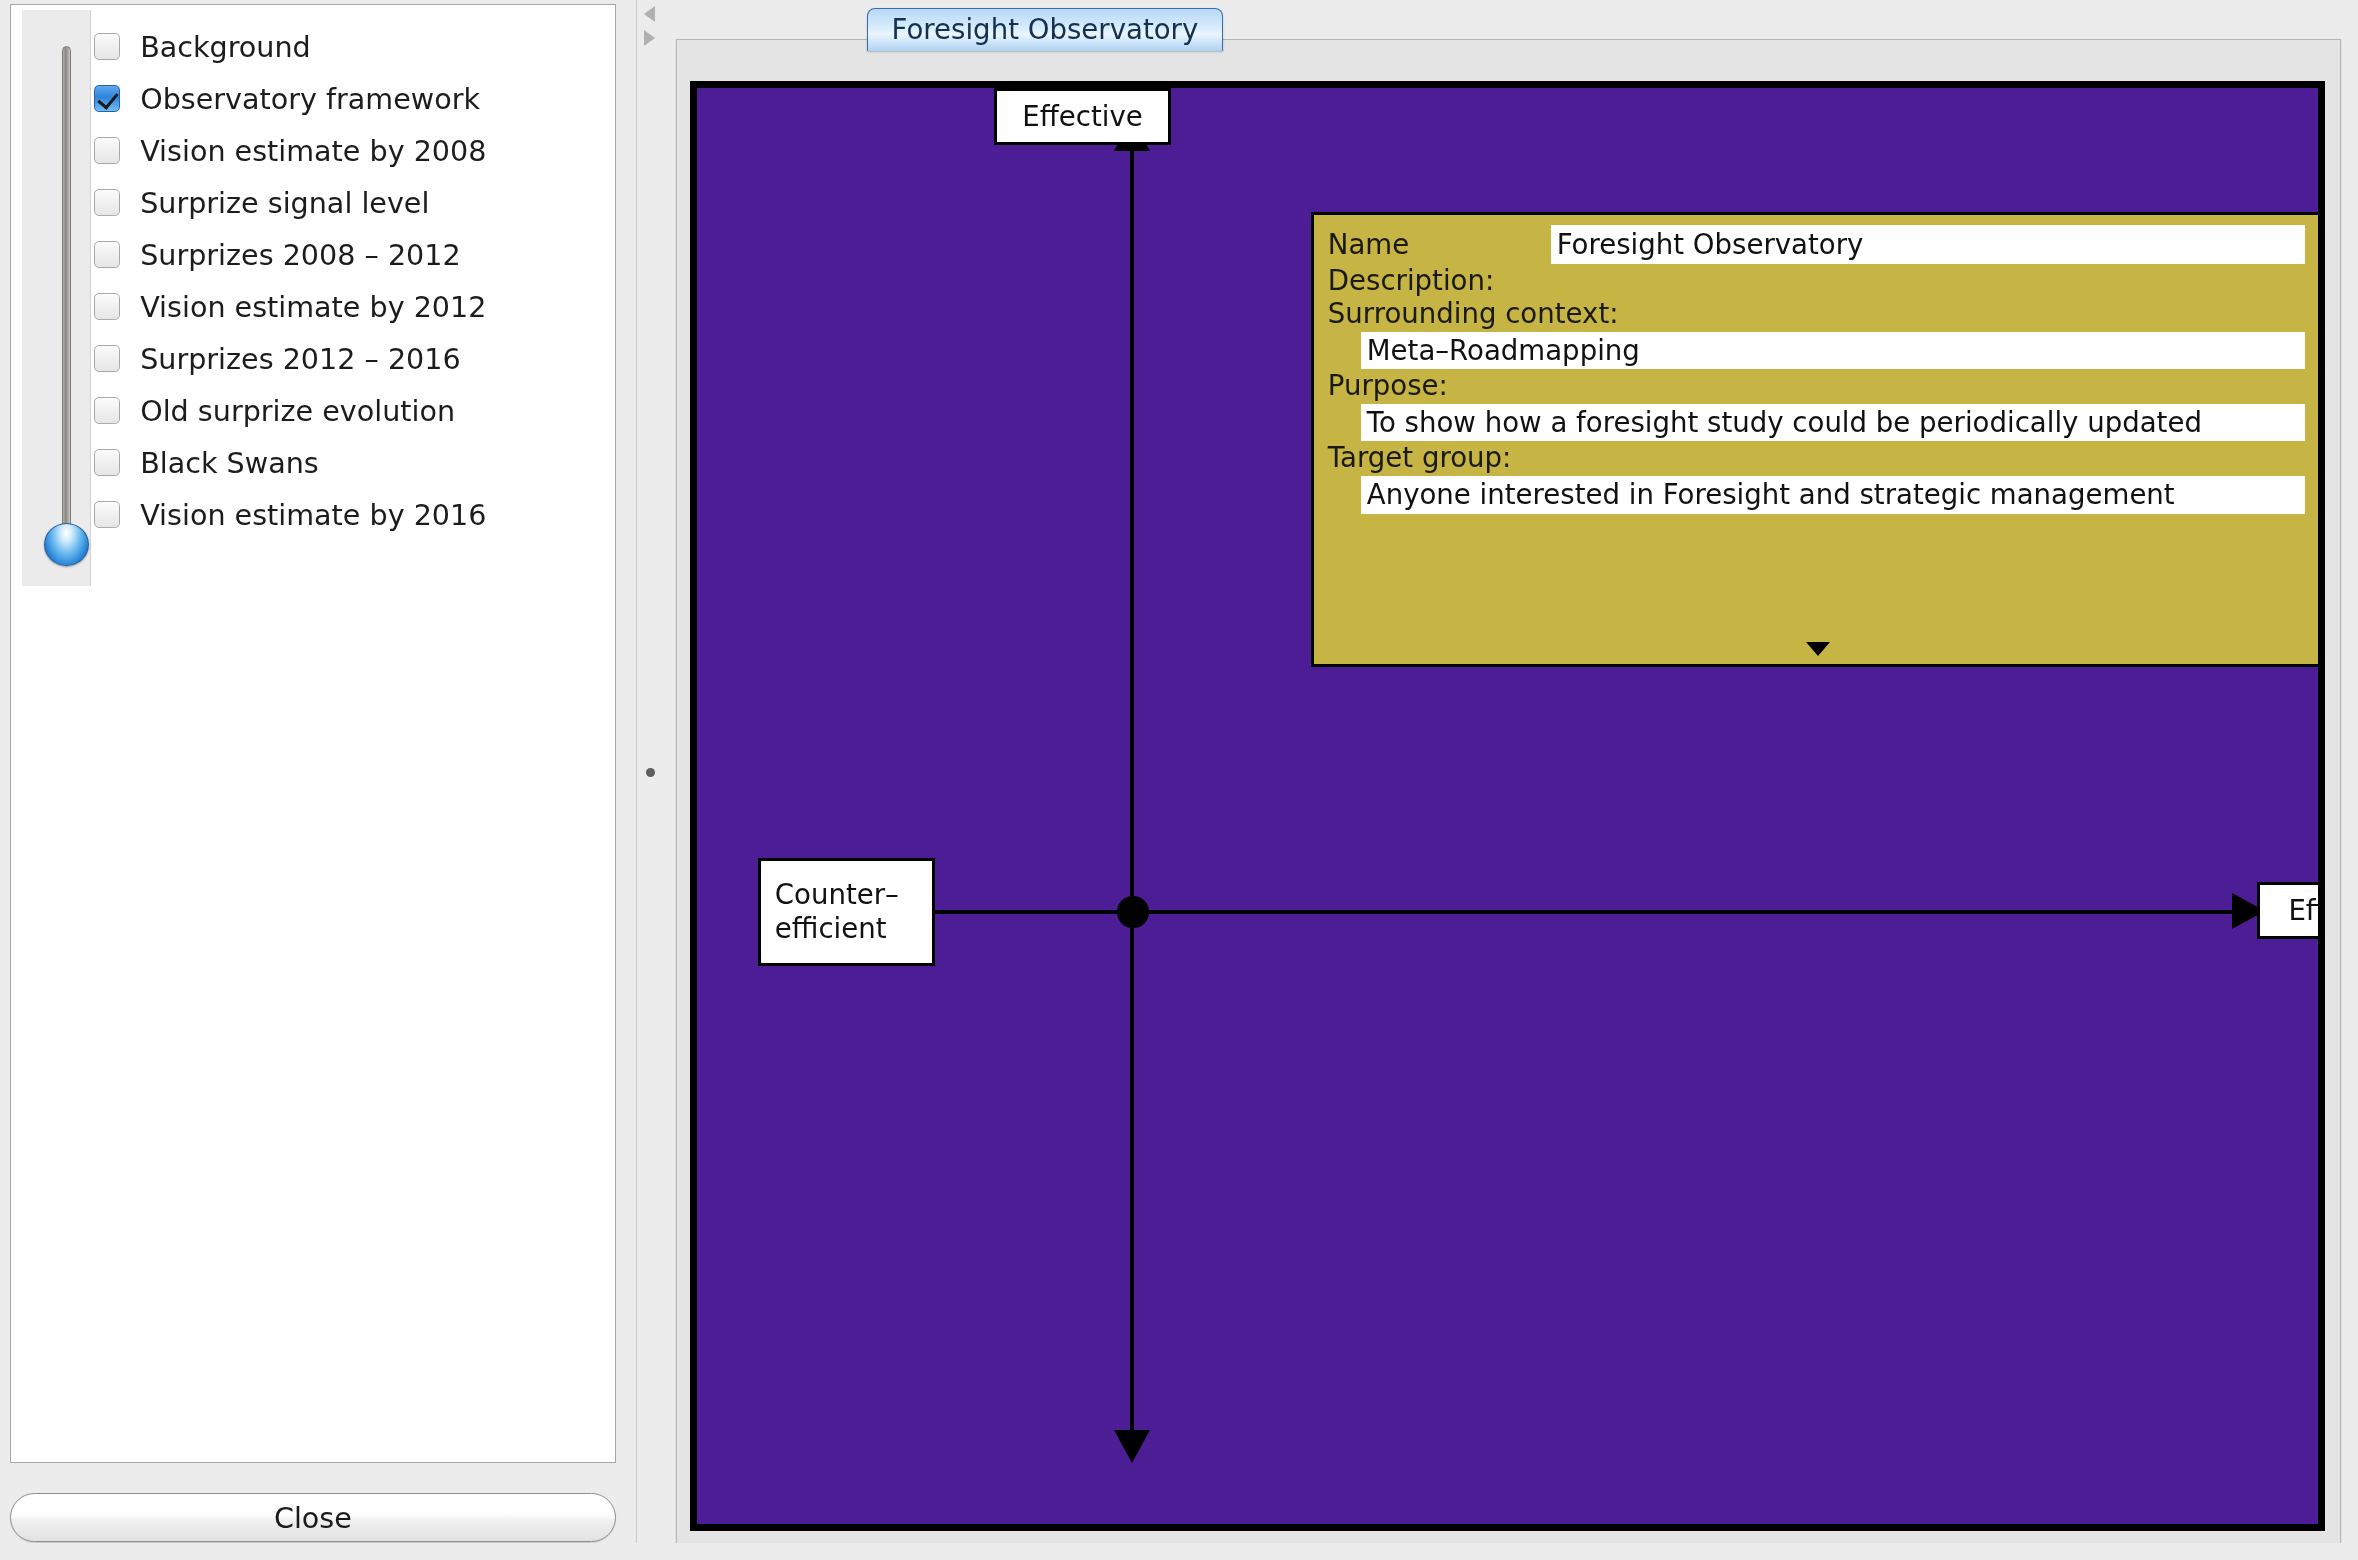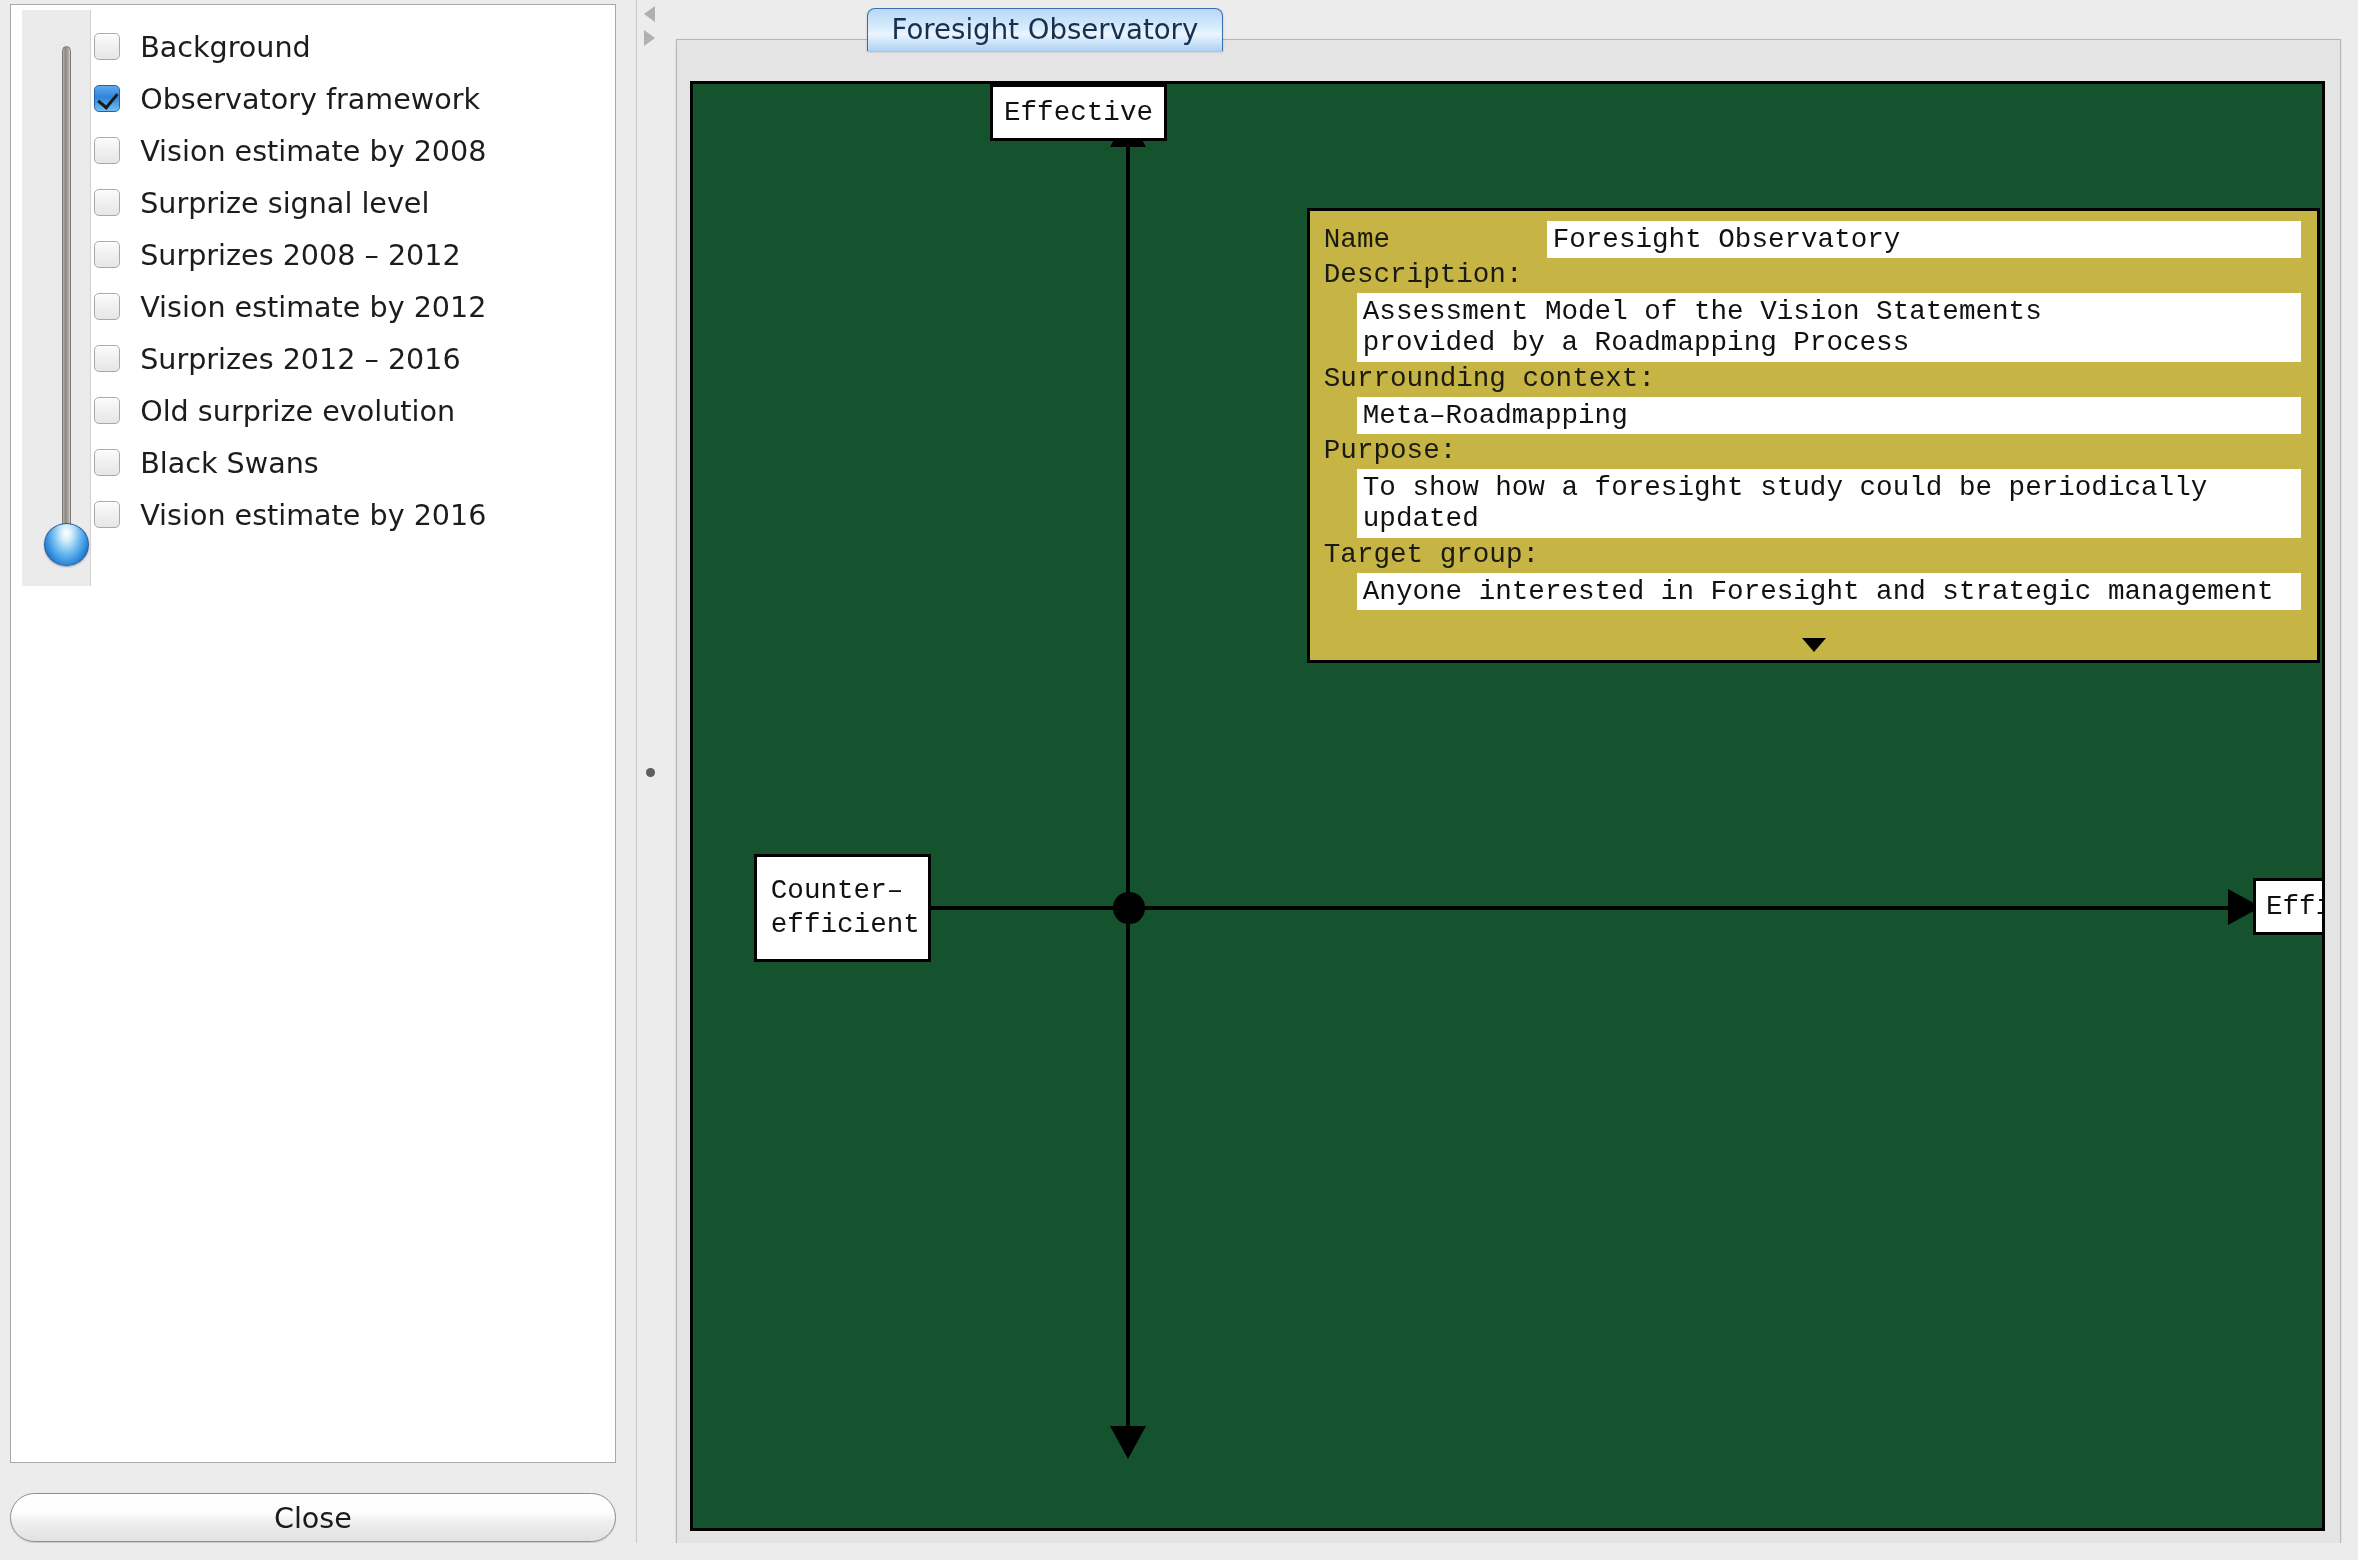--- a/index.html
+++ b/index.html
@@ -189,25 +189,24 @@
     font-size: 27.6px;
     color: #16304f;
     box-shadow: 0 1px 2px rgba(0,0,0,.22);
   }
 
   
   #diagram-canvas {
     position: absolute;
     left: 690px; top: 81px;
     width: 1635px; height: 1450px;
-    background: #14532d;
-    border: 3px solid #000000;
+    background: #4c1d95;
+    border: 7px solid #000000;
     box-sizing: border-box;
     overflow: hidden;
-    font-family: Liberation Mono, monospace;
   }
 
   
   .axis-line { position: absolute; background: #000; }
   #axis-vertical { left: 433px; top: 51px; width: 3.9px; height: 1320px; }
   #axis-horizontal { left: 108px; top: 822px; width: 1458px; height: 3.9px; }
   #axis-origin {
     position: absolute;
     left: 420px; top: 808px;
     width: 31.5px; height: 31.5px;
@@ -441,24 +440,20 @@
 
 
     <div id="detail-card">
 
       <div id="row-name">
         <span id="field-name-label">Name</span>
         <span id="field-name-value">Foresight Observatory</span>
       </div>
 
       <div class="field-label">Description:</div>
-      <div class="field-value indented">
-        <div>Assessment Model of the Vision Statements</div>
-        <div>provided by a Roadmapping Process</div>
-      </div>
 
       <div class="field-label">Surrounding context:</div>
       <div class="field-value indented">Meta–Roadmapping</div>
 
       <div class="field-label">Purpose:</div>
       <div class="field-value indented">To show how a foresight study could be periodically updated</div>
 
       <div class="field-label">Target group:</div>
       <div class="field-value indented">Anyone interested in Foresight and strategic management</div>
 

